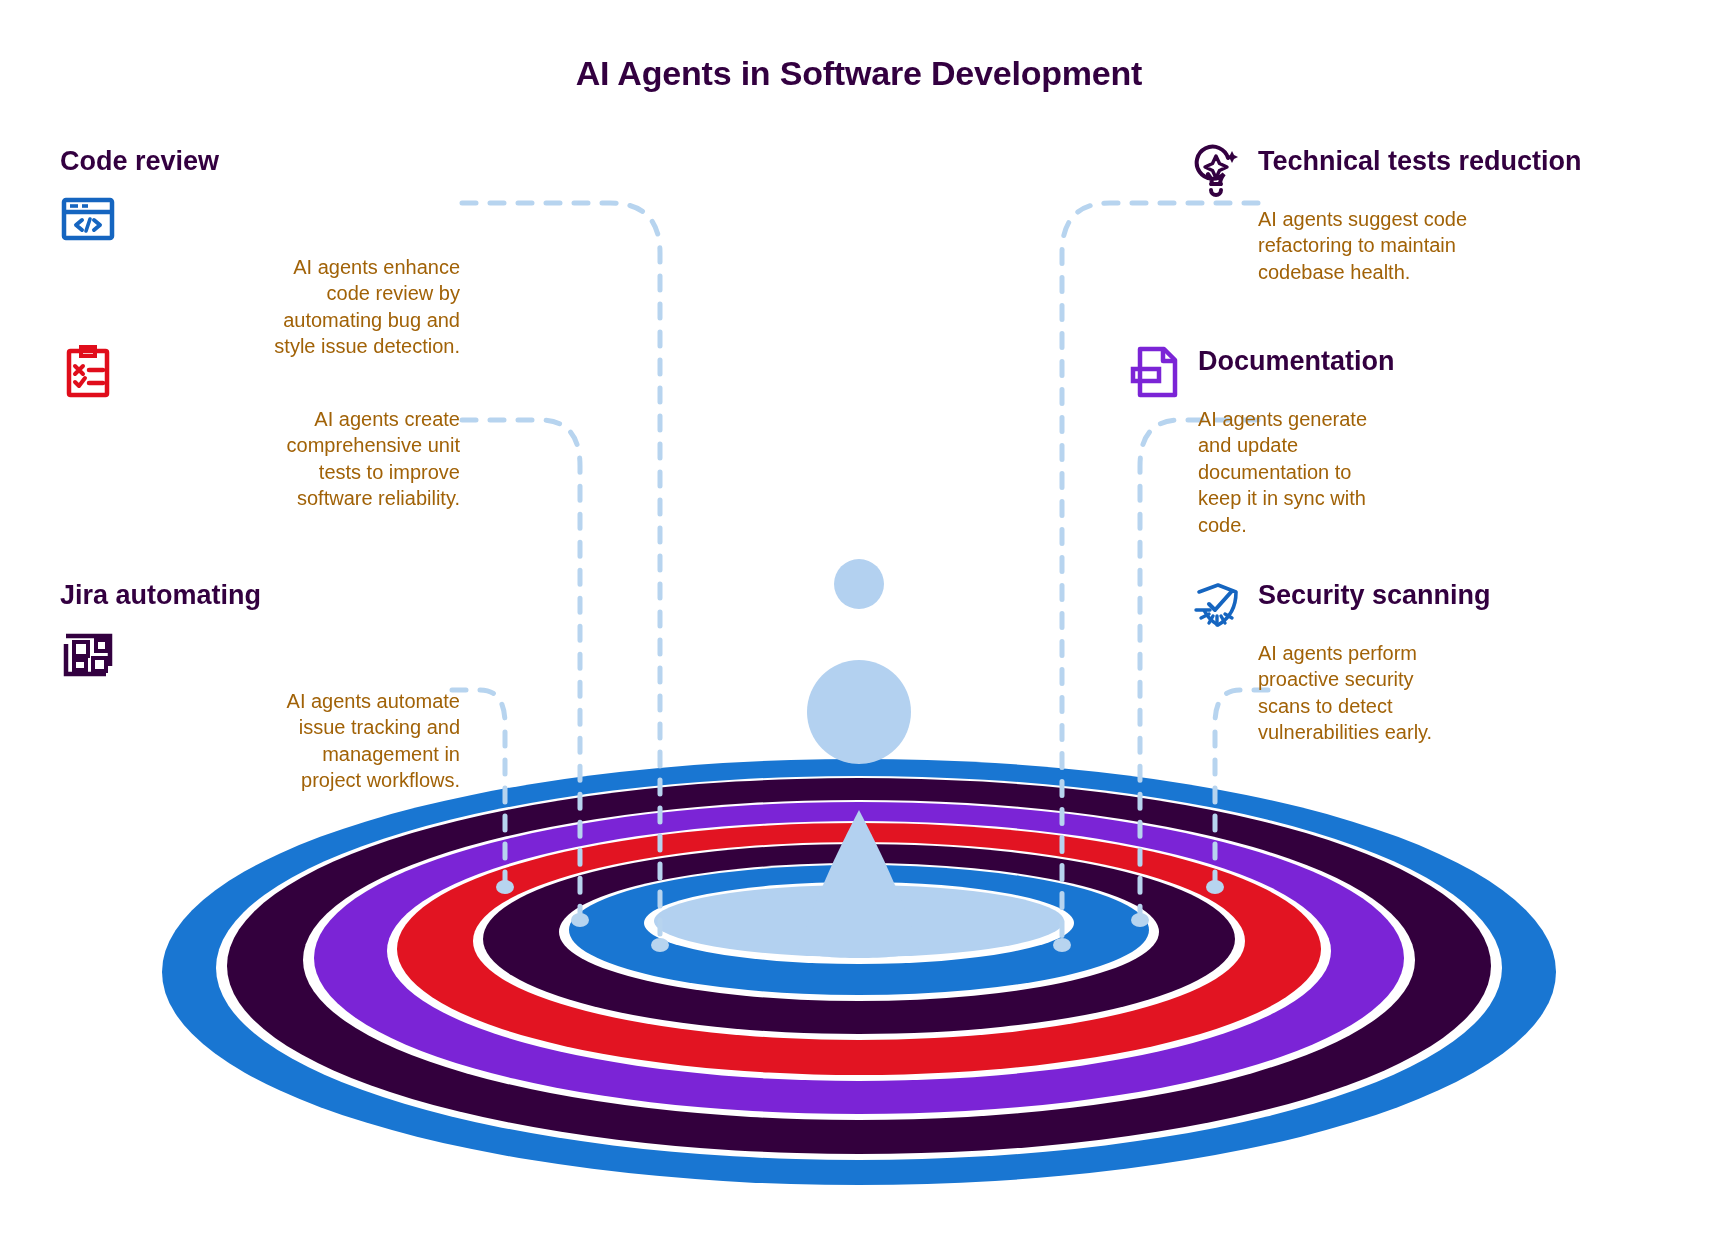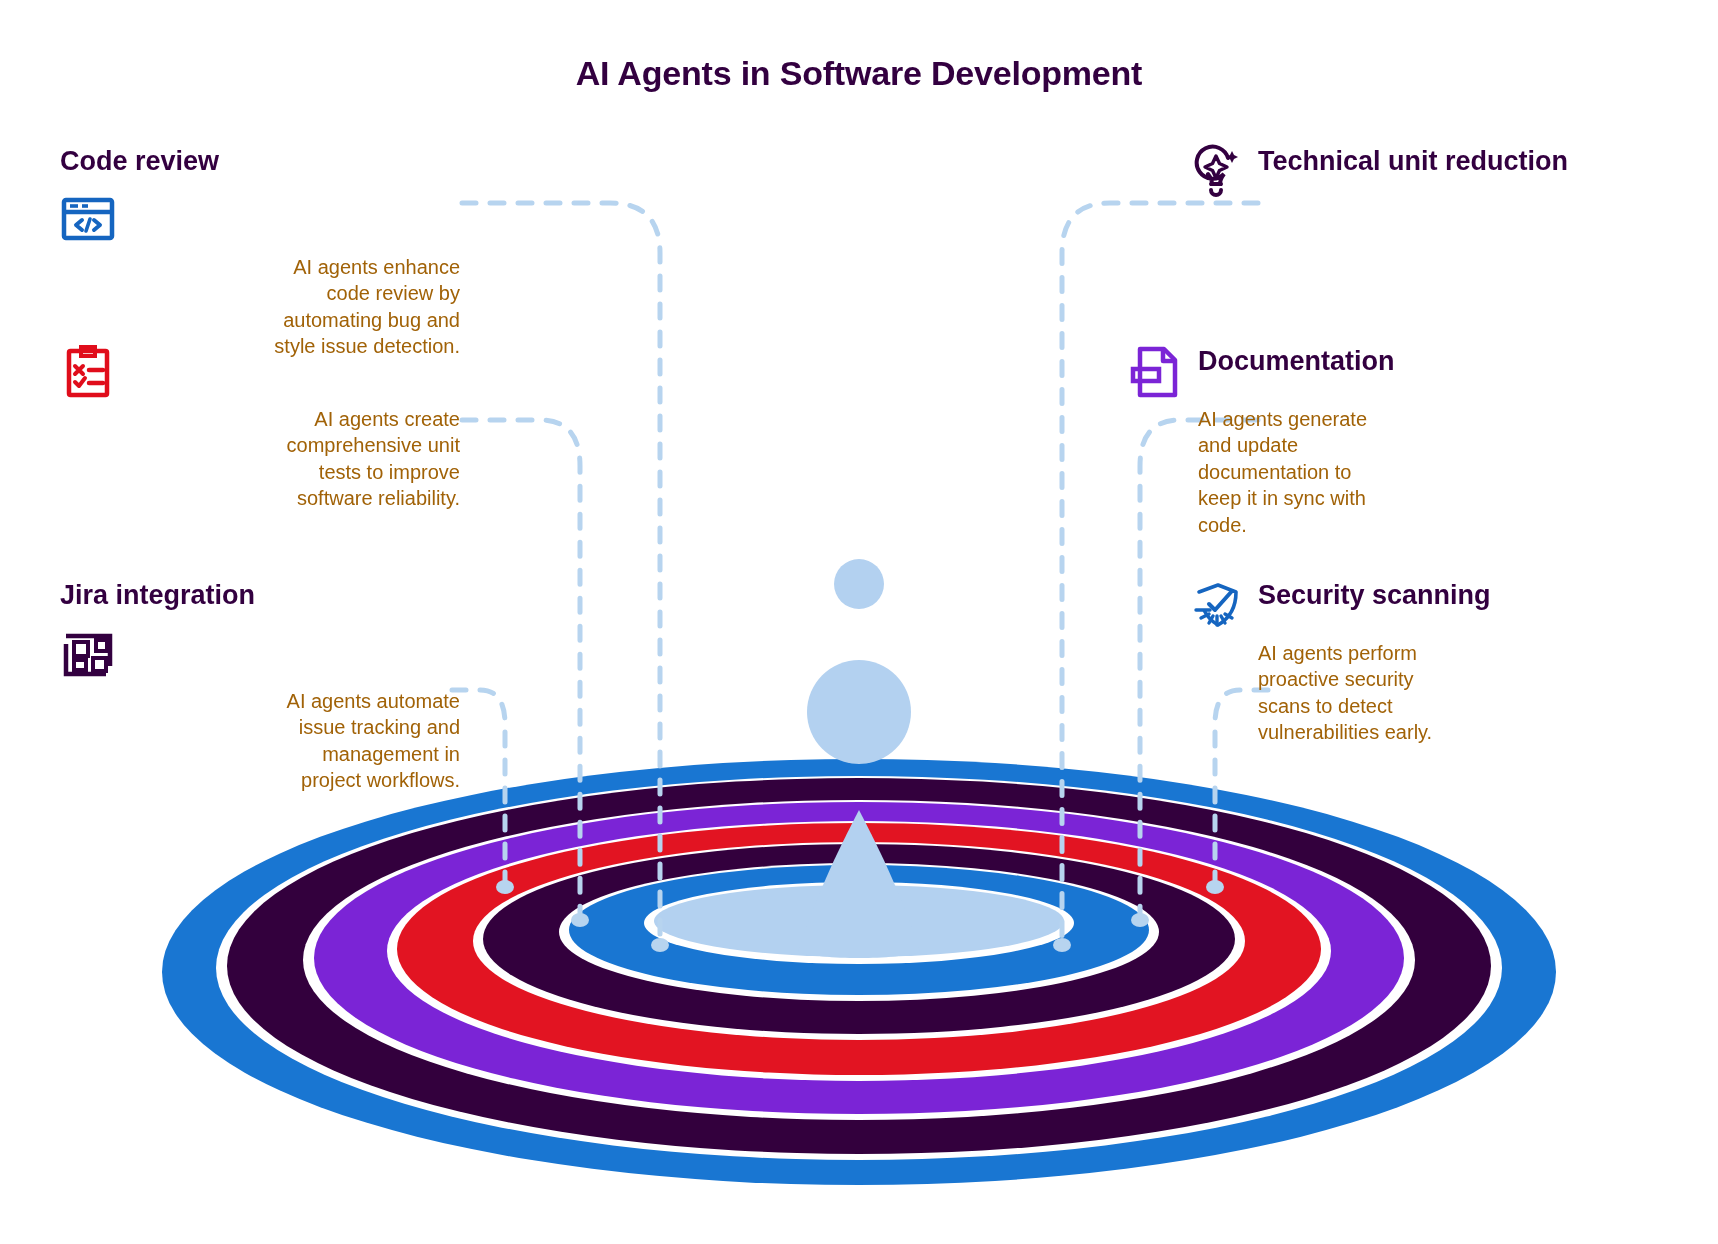--- a/index.html
+++ b/index.html
@@ -216,21 +216,21 @@
       </span>
     </div>
     <p class="item-desc">AI agents create
 comprehensive unit
 tests to improve
 software reliability.</p>
   </div>
 
   <div class="item left" id="item-jira">
     <div class="item-head">
-      <h2 class="item-title">Jira integration</h2>
+      <h2 class="item-title">Jira automating</h2>
       <span class="icon-box">
         <svg viewBox="0 0 56 56" xmlns="http://www.w3.org/2000/svg">
           <path d="M 6 18 L 6 48 L 46 48" fill="none" stroke="#330040" stroke-width="4.5"></path>
           <path d="M 6 10 L 50 10 L 50 40" fill="none" stroke="#330040" stroke-width="4.5"></path>
           <rect x="14" y="16" width="14" height="14" fill="none" stroke="#330040" stroke-width="4"></rect>
           <rect x="36" y="14" width="11" height="11" fill="none" stroke="#330040" stroke-width="4"></rect>
           <rect x="14" y="34" width="12" height="10" fill="none" stroke="#330040" stroke-width="4"></rect>
           <rect x="33" y="32" width="13" height="13" fill="none" stroke="#330040" stroke-width="4"></rect>
         </svg>
       </span>
@@ -246,23 +246,26 @@
       <span class="icon-box">
         <svg viewBox="0 0 56 56" xmlns="http://www.w3.org/2000/svg">
           <path d="M 40 14 A 16 16 0 1 0 36 30 C 33 34, 32 36, 32 40
                    L 24 40 C 24 36, 23 34, 20 30" fill="none" stroke="#330040" stroke-width="4" stroke-linecap="round"></path>
           <line x1="23" y1="40" x2="33" y2="40" stroke="#330040" stroke-width="4" stroke-linecap="round"></line>
           <path d="M 23 46 A 5 5 0 0 0 33 46" fill="none" stroke="#330040" stroke-width="4" stroke-linecap="round"></path>
           <path d="M 28 12 L 31.5 19.5 L 39 23 L 31.5 26.5 L 28 34 L 24.5 26.5 L 17 23 L 24.5 19.5 Z" fill="none" stroke="#330040" stroke-width="3.4" stroke-linejoin="round"></path>
           <path d="M 44 7 L 46 11 L 50 13 L 46 15 L 44 19 L 42 15 L 38 13 L 42 11 Z" fill="#330040"></path>
         </svg>
       </span>
-      <h2 class="item-title">Technical unit
+      <h2 class="item-title">Technical tests
 reduction</h2>
     </div>
+    <p class="item-desc">AI agents suggest code
+refactoring to maintain
+codebase health.</p>
   </div>
 
   <div class="item right" id="item-docs">
     <div class="item-head">
       <span class="icon-box">
         <svg viewBox="0 0 56 56" xmlns="http://www.w3.org/2000/svg">
           <path d="M 12 5 L 36 5 L 47 16 L 47 51 L 12 51 Z" fill="none" stroke="#7b24d6" stroke-width="4.5" stroke-linejoin="round"></path>
           <path d="M 35 5 L 35 17 L 47 17" fill="none" stroke="#7b24d6" stroke-width="4.5" stroke-linejoin="round"></path>
           <rect x="5" y="25" width="26" height="12" fill="none" stroke="#7b24d6" stroke-width="4.5"></rect>
         </svg>

